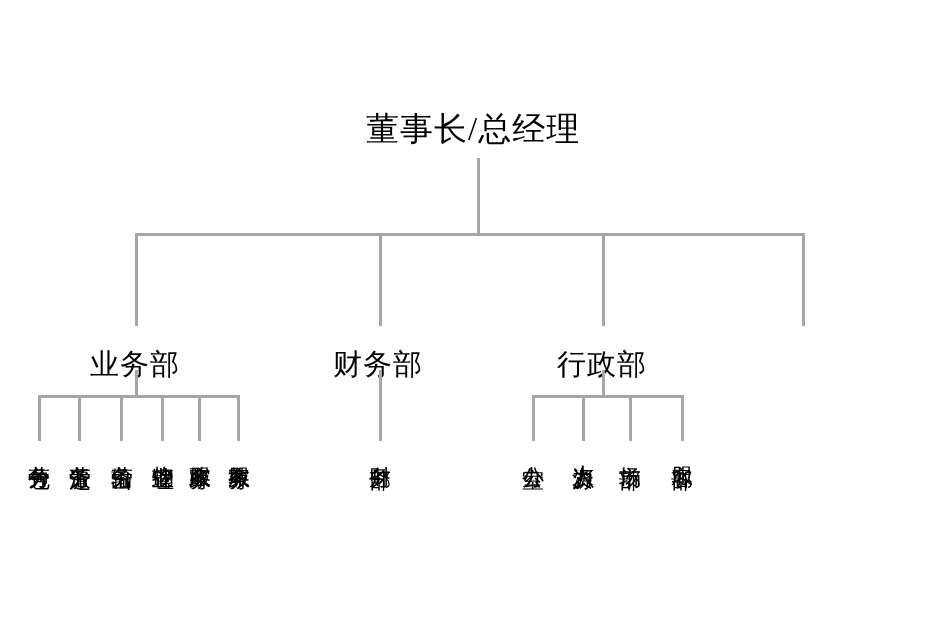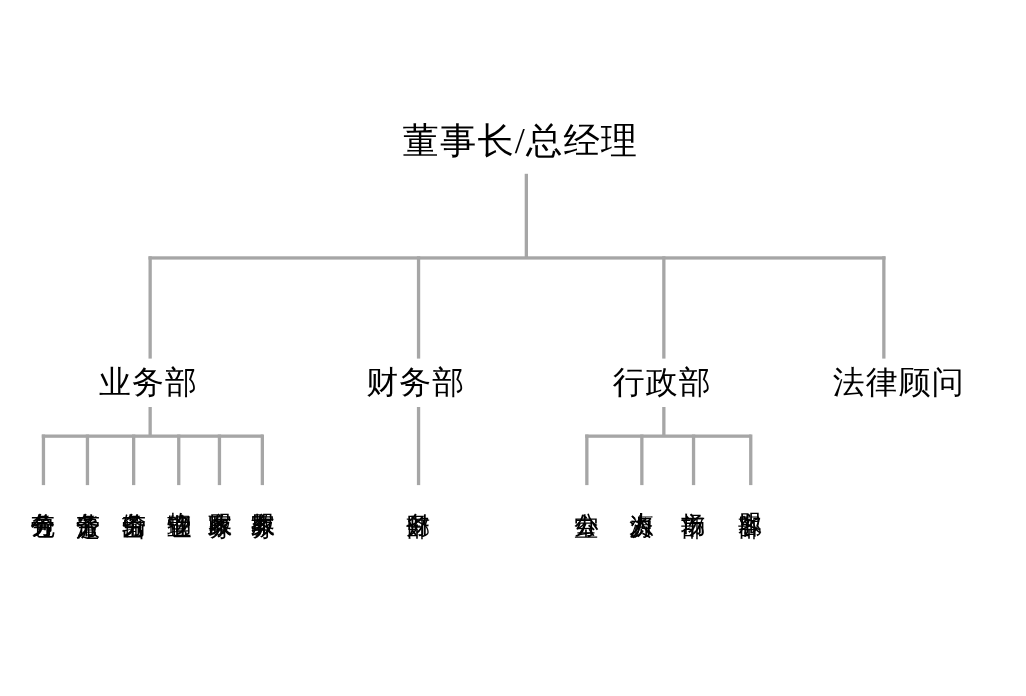--- a/index.html
+++ b/index.html
@@ -34,20 +34,21 @@
     color: #000000;
     line-height: 1;
   }
   .node-root {
     font-size: 33px;
     letter-spacing: 1px;
   }
   .node-l2 {
     font-size: 29px;
     letter-spacing: 1px;
+    margin-top: 16px;
   }
   
   .node-leaf {
     font-size: 22px;
     writing-mode: vertical-rl;
     text-orientation: upright;
     letter-spacing: 1px;
     line-height: 1;
   }
 </style>
@@ -66,21 +67,20 @@
   <div class="conn conn-v" style="left:379px; top:233px; height:93px;"></div>
   <div class="conn conn-v" style="left:602px; top:233px; height:93px;"></div>
   <div class="conn conn-v" style="left:802px; top:233px; height:93px;"></div>
 
   <div class="node node-l2" style="left:90px; top:334px;">业务部</div>
 
   <div class="node node-l2" style="left:333px; top:334px;">财务部</div>
 
   <div class="node node-l2" style="left:557px; top:334px;text-align:right;">行政部</div>
 
-  <div class="node node-l2" style="left:757px; top:334px;">法律顾问</div>
 
   <div class="conn conn-v" style="left:135px; top:370px; height:27px;"></div>
 
   <div class="conn conn-h" style="left:38px; top:395px; width:201px;"></div>
 
   <div class="conn conn-v" style="left:38px; top:395px; height:46px;"></div>
   <div class="conn conn-v" style="left:78px; top:395px; height:46px;"></div>
   <div class="conn conn-v" style="left:120px; top:395px; height:46px;"></div>
   <div class="conn conn-v" style="left:161px; top:395px; height:46px;"></div>
   <div class="conn conn-v" style="left:198px; top:395px; height:46px;"></div>

